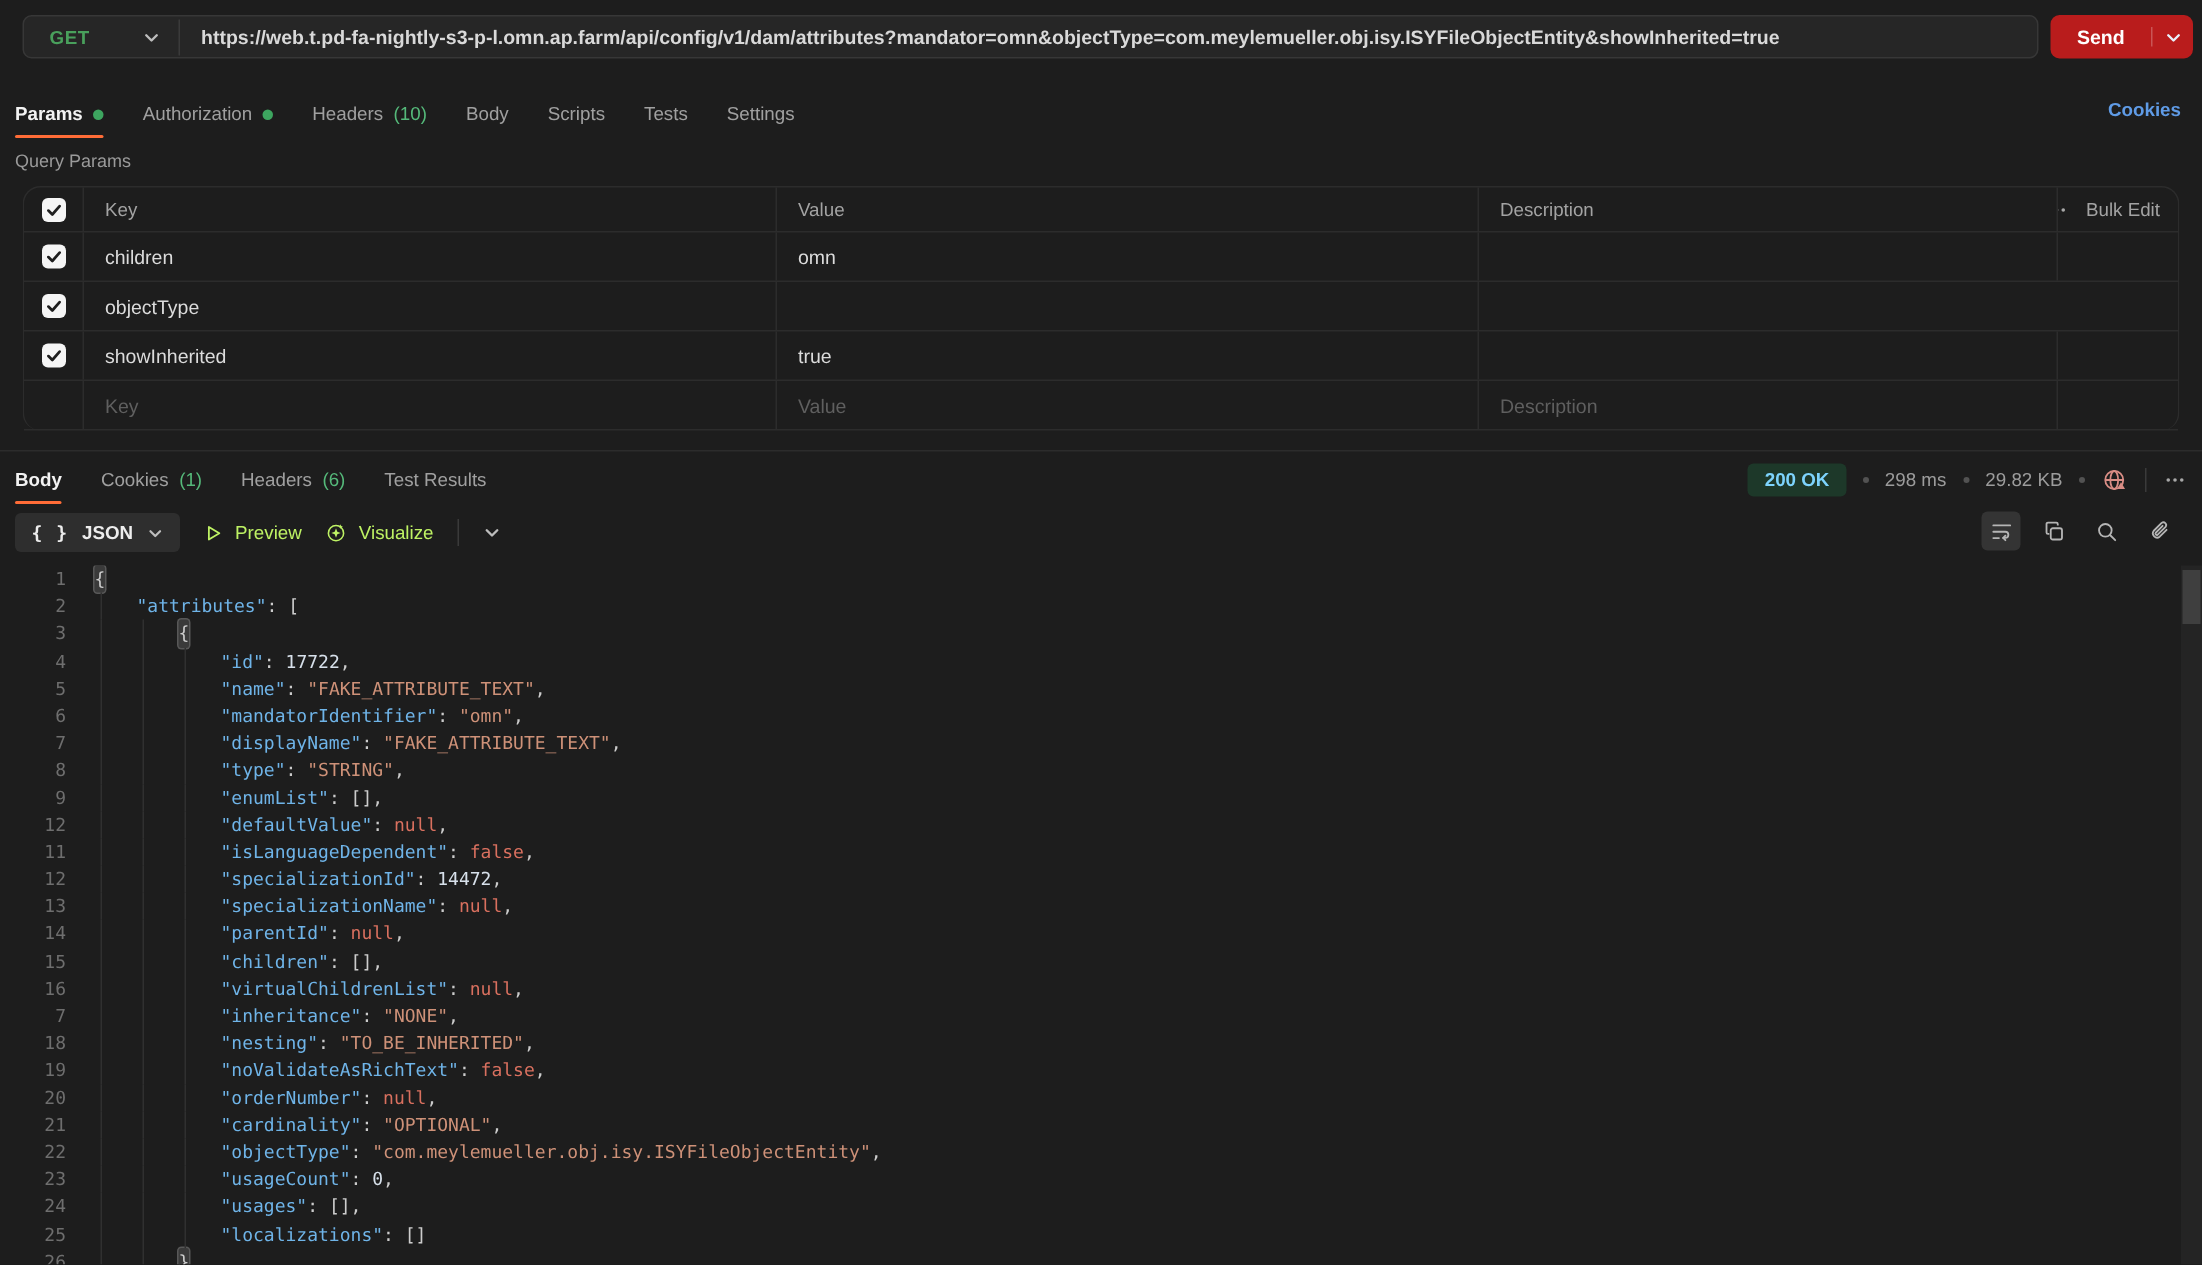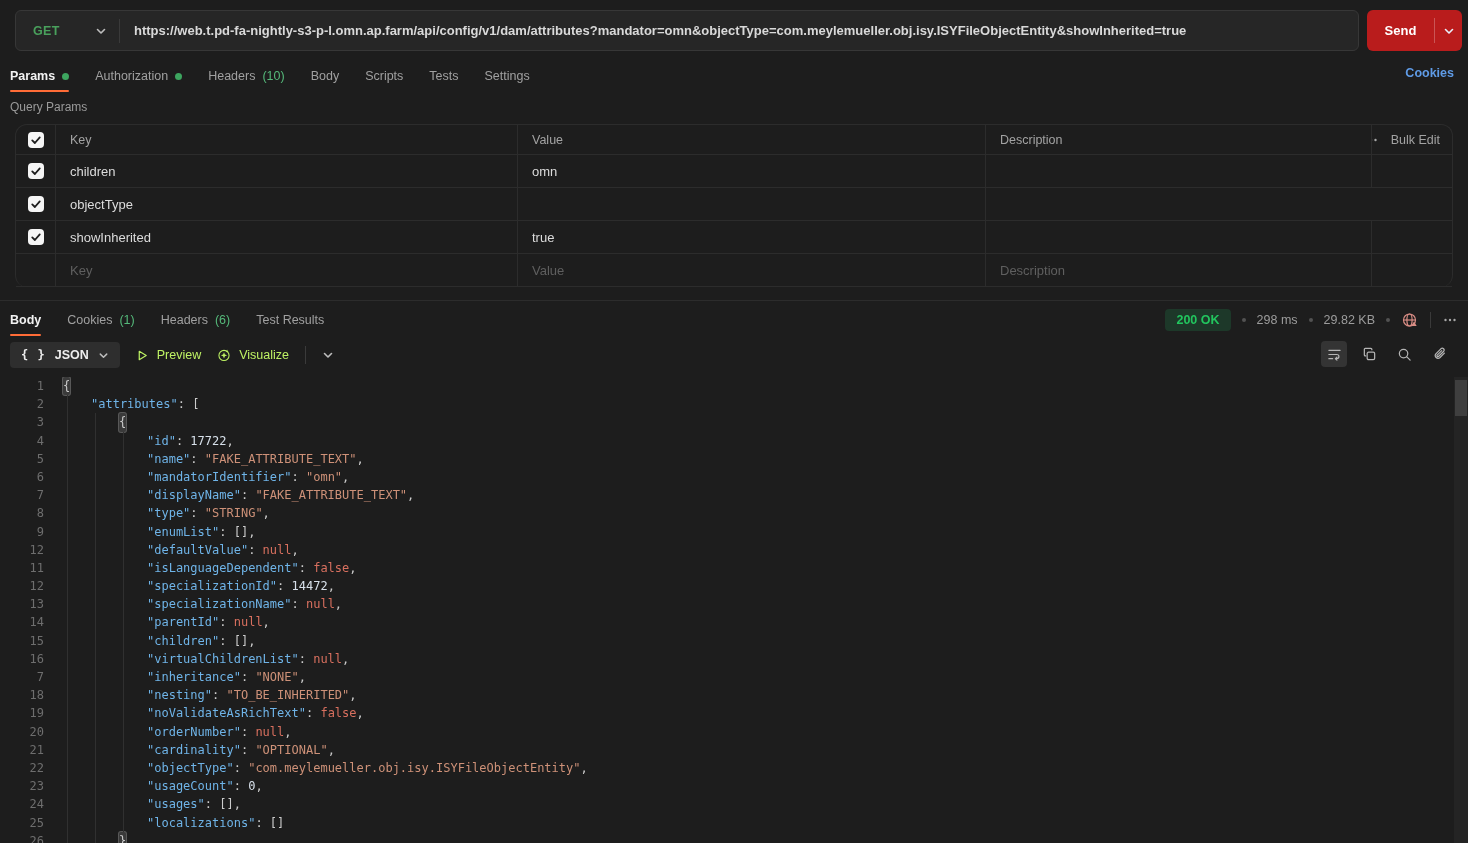--- a/index.html
+++ b/index.html
@@ -4,21 +4,21 @@
 <style>
   * { margin:0; padding:0; box-sizing:border-box; }
   html,body { width:1468px; height:843px; overflow:hidden; }
   body {
     background:#1d1d1d;
     font-family:"Liberation Sans", sans-serif;
     color:#e0e0e0;
     position:relative;
   }
   
-  .request-row { position:absolute; top:10px; left:15px; right:6px; height:41px; display:flex; gap:8px; }
+  .request-row { position:absolute; top:10px; left:15px; right:6px; height:29px; display:flex; gap:8px; }
   .urlbar { flex:1; display:flex; align-items:center; background:#262626; border:1px solid #373737; border-radius:6px; }
   .method { width:103px; flex:none; display:flex; align-items:center; justify-content:space-between; padding:0 12px 0 17px; cursor:pointer; }
   .method-label { color:#49a05c; font-weight:700; font-size:12.5px; letter-spacing:.4px; }
   .vdiv { width:1px; height:24px; background:#3a3a3a; flex:none; }
   .url-input { flex:1; background:transparent; border:none; outline:none; color:#d9d9d9; font-size:13px; font-weight:600; padding:0 14px; font-family:"Liberation Sans", sans-serif; }
   .send-btn { width:95px; flex:none; background:#b91c1c; border-radius:6px; display:flex; align-items:stretch; color:#fff; cursor:pointer; overflow:hidden; }
   .send-label { flex:1; display:flex; align-items:center; justify-content:center; font-weight:700; font-size:13px; }
   .send-sep { width:1px; background:rgba(255,255,255,.25); margin:8px 0; }
   .send-caret { width:27px; display:flex; align-items:center; justify-content:center; }
   .chev { stroke:#bdbdbd; fill:none; stroke-width:1.6; stroke-linecap:round; stroke-linejoin:round; }
@@ -42,21 +42,21 @@
   .cell.cb-cell { justify-content:center; padding:0; }
   .thead .cell { color:#a3a3a3; font-size:12.5px; }
   .trow.ph .cell { color:#5f5f5f; }
   .cb { width:16px; height:16px; background:#f5f5f5; border-radius:4px; display:flex; align-items:center; justify-content:center; cursor:pointer; }
   .actions-cell { display:flex; align-items:center; justify-content:flex-end; gap:12px; padding:0 12px; color:#a8a8a8; font-size:12.5px; border-right:none; }
   .icon { display:inline-flex; align-items:center; justify-content:center; color:#a8a8a8; }
   
   .section-divider { position:absolute; top:300px; left:0; right:0; height:1px; background:#2c2c2c; }
   .resp-tabs { top:306px; left:10px; height:28px; }
   .resp-meta { position:absolute; top:306px; right:10px; height:28px; display:flex; align-items:center; gap:11px; }
-  .status-badge { background:#1d3829; color:#22c55e; padding:4px 11px; border-radius:4px; font-size:12.5px; font-weight:600; cursor:pointer; }
+  .status-badge { background:#1d3829; color:#7dd3fc; padding:4px 11px; border-radius:4px; font-size:12.5px; font-weight:600; cursor:pointer; }
   .meta-text { color:#9c9c9c; font-size:12.5px; }
   .sep-dot { width:4px; height:4px; border-radius:50%; background:#525252; }
   .meta-vdiv { width:1px; height:16px; background:#3a3a3a; }
   
   .resp-toolbar { position:absolute; top:340px; left:10px; height:30px; display:flex; align-items:center; gap:16px; }
   .json-pill { display:flex; align-items:center; gap:9px; background:#2e2e2e; border-radius:4px; padding:6px 11px; color:#ededed; font-size:12.5px; font-weight:700; cursor:pointer; }
   .braces { font-family:"DejaVu Sans Mono", monospace; font-size:12px; font-weight:700; letter-spacing:1px; }
   .tool-item { display:flex; align-items:center; gap:8px; color:#bef264; font-size:12.5px; cursor:pointer; }
   .resp-toolbar .vdiv { height:18px; }
   .resp-icons { position:absolute; top:341px; right:16px; display:flex; align-items:center; gap:9px; }

